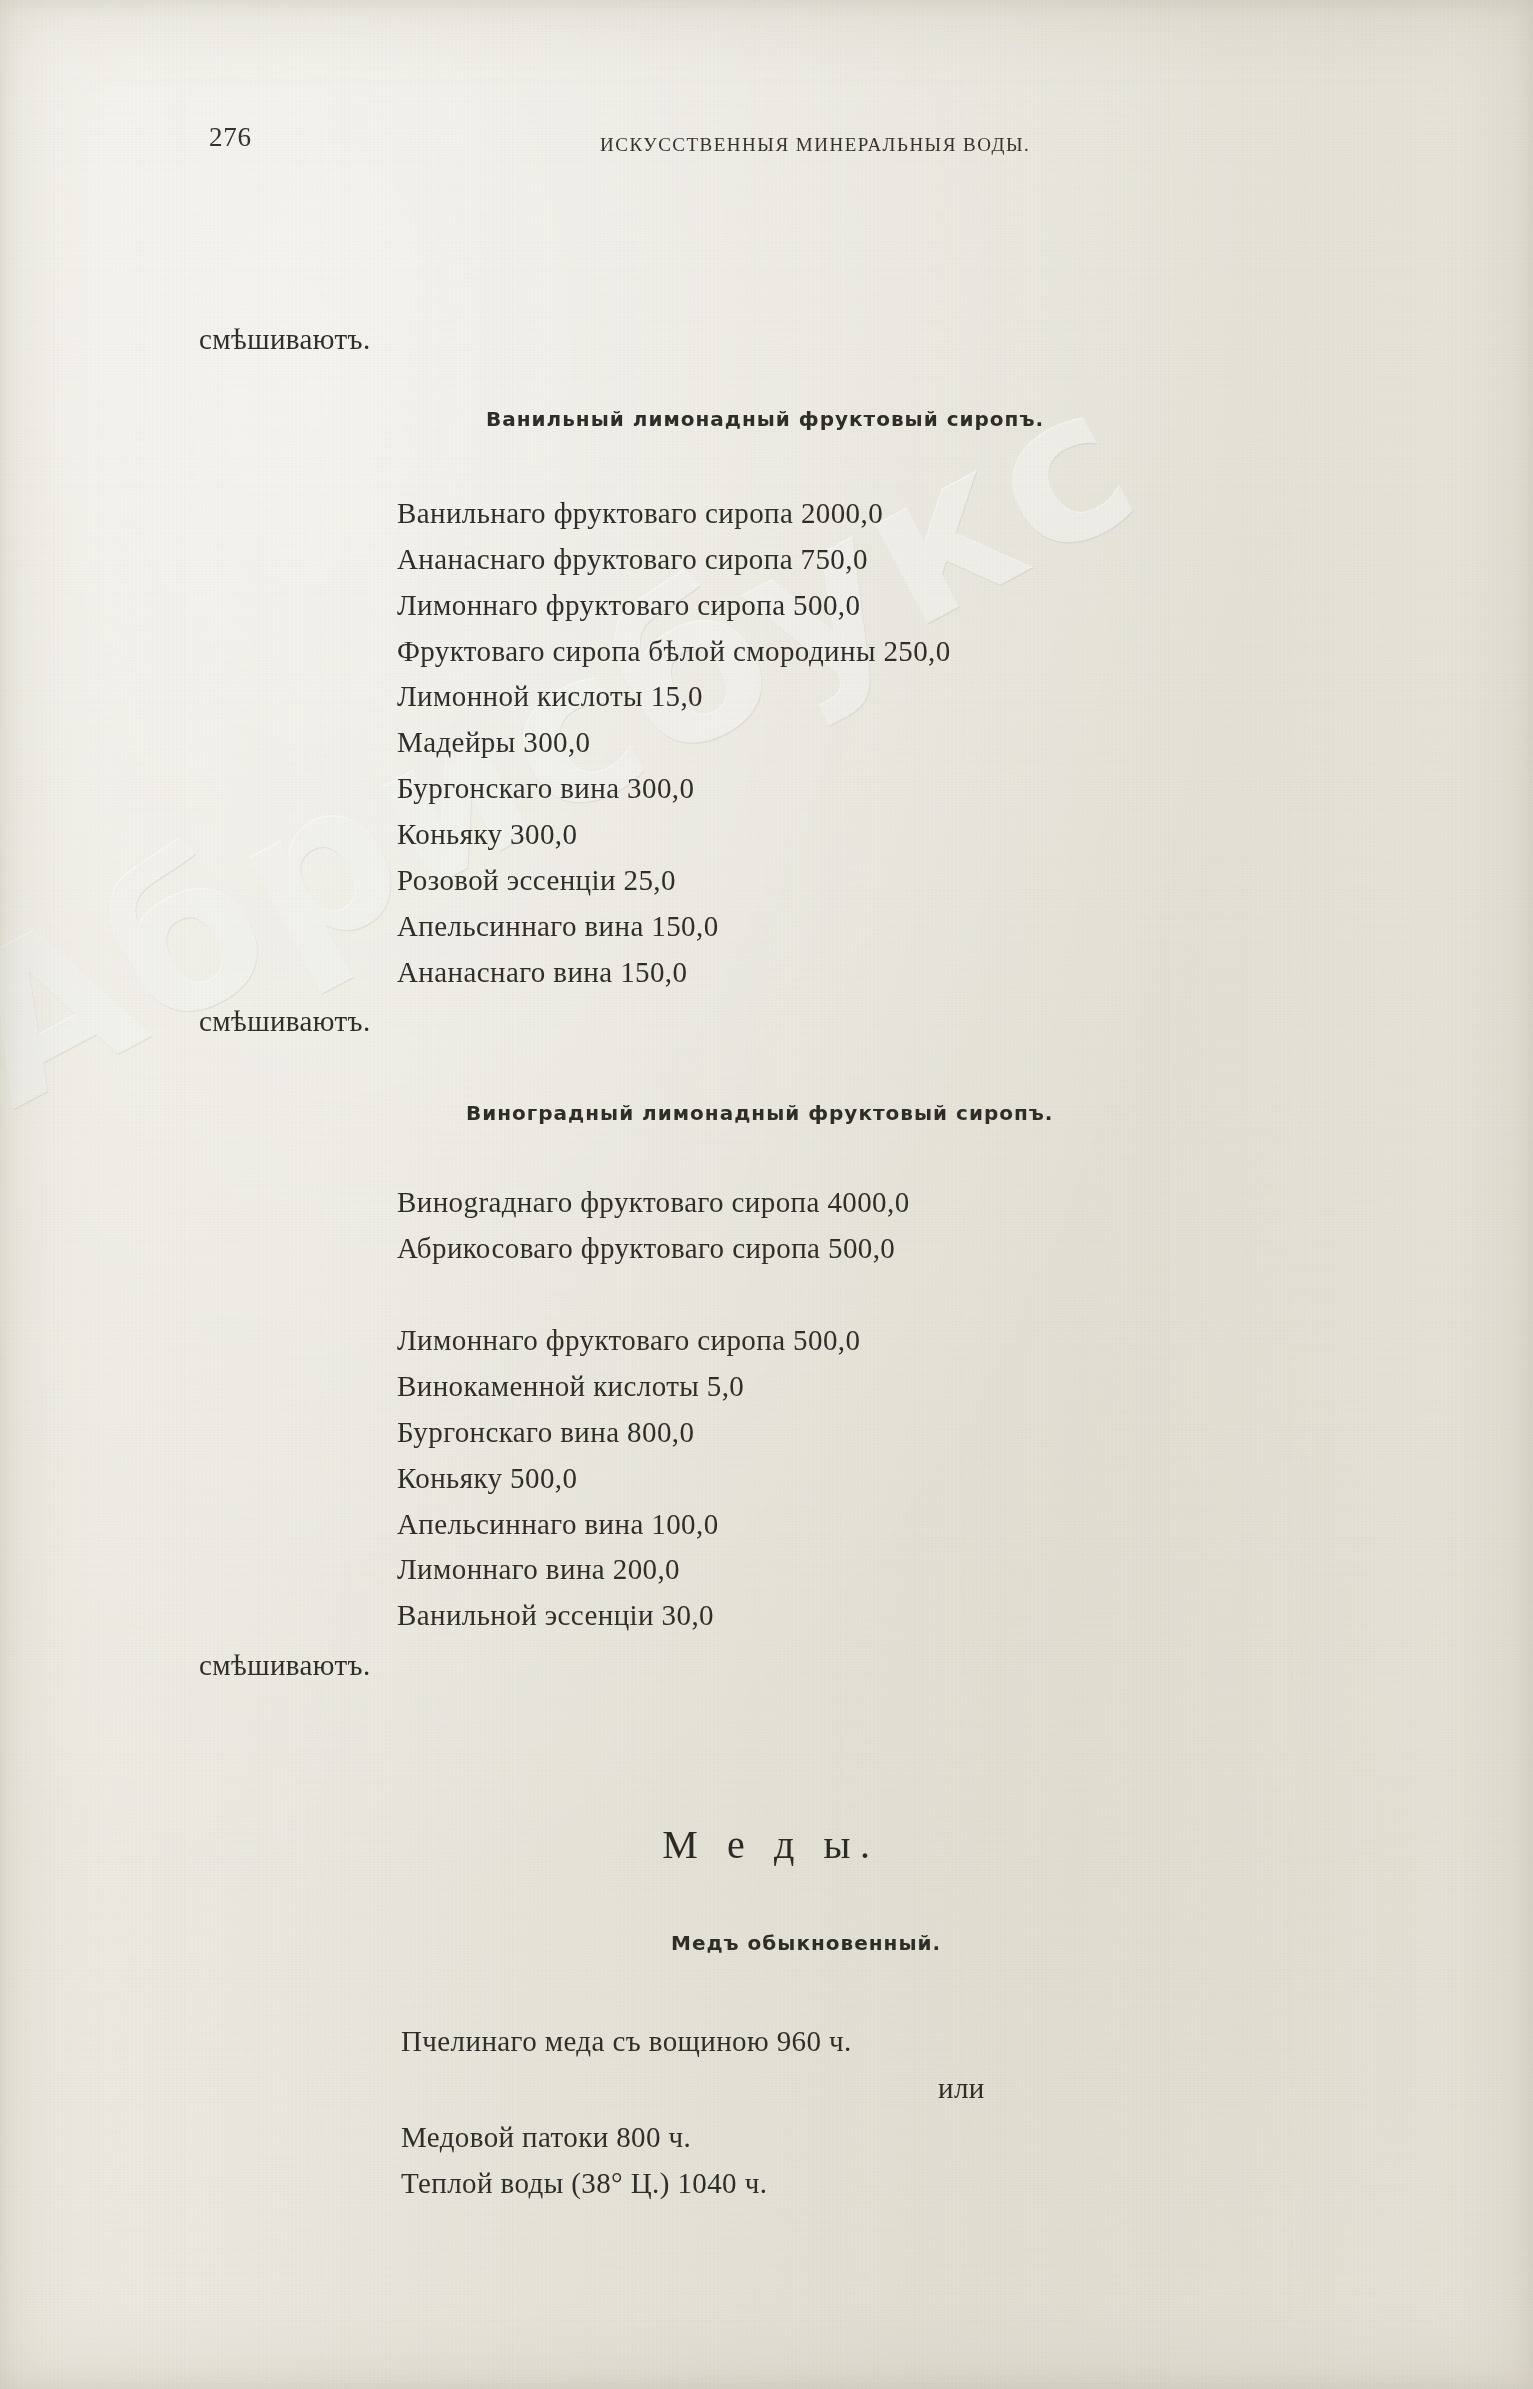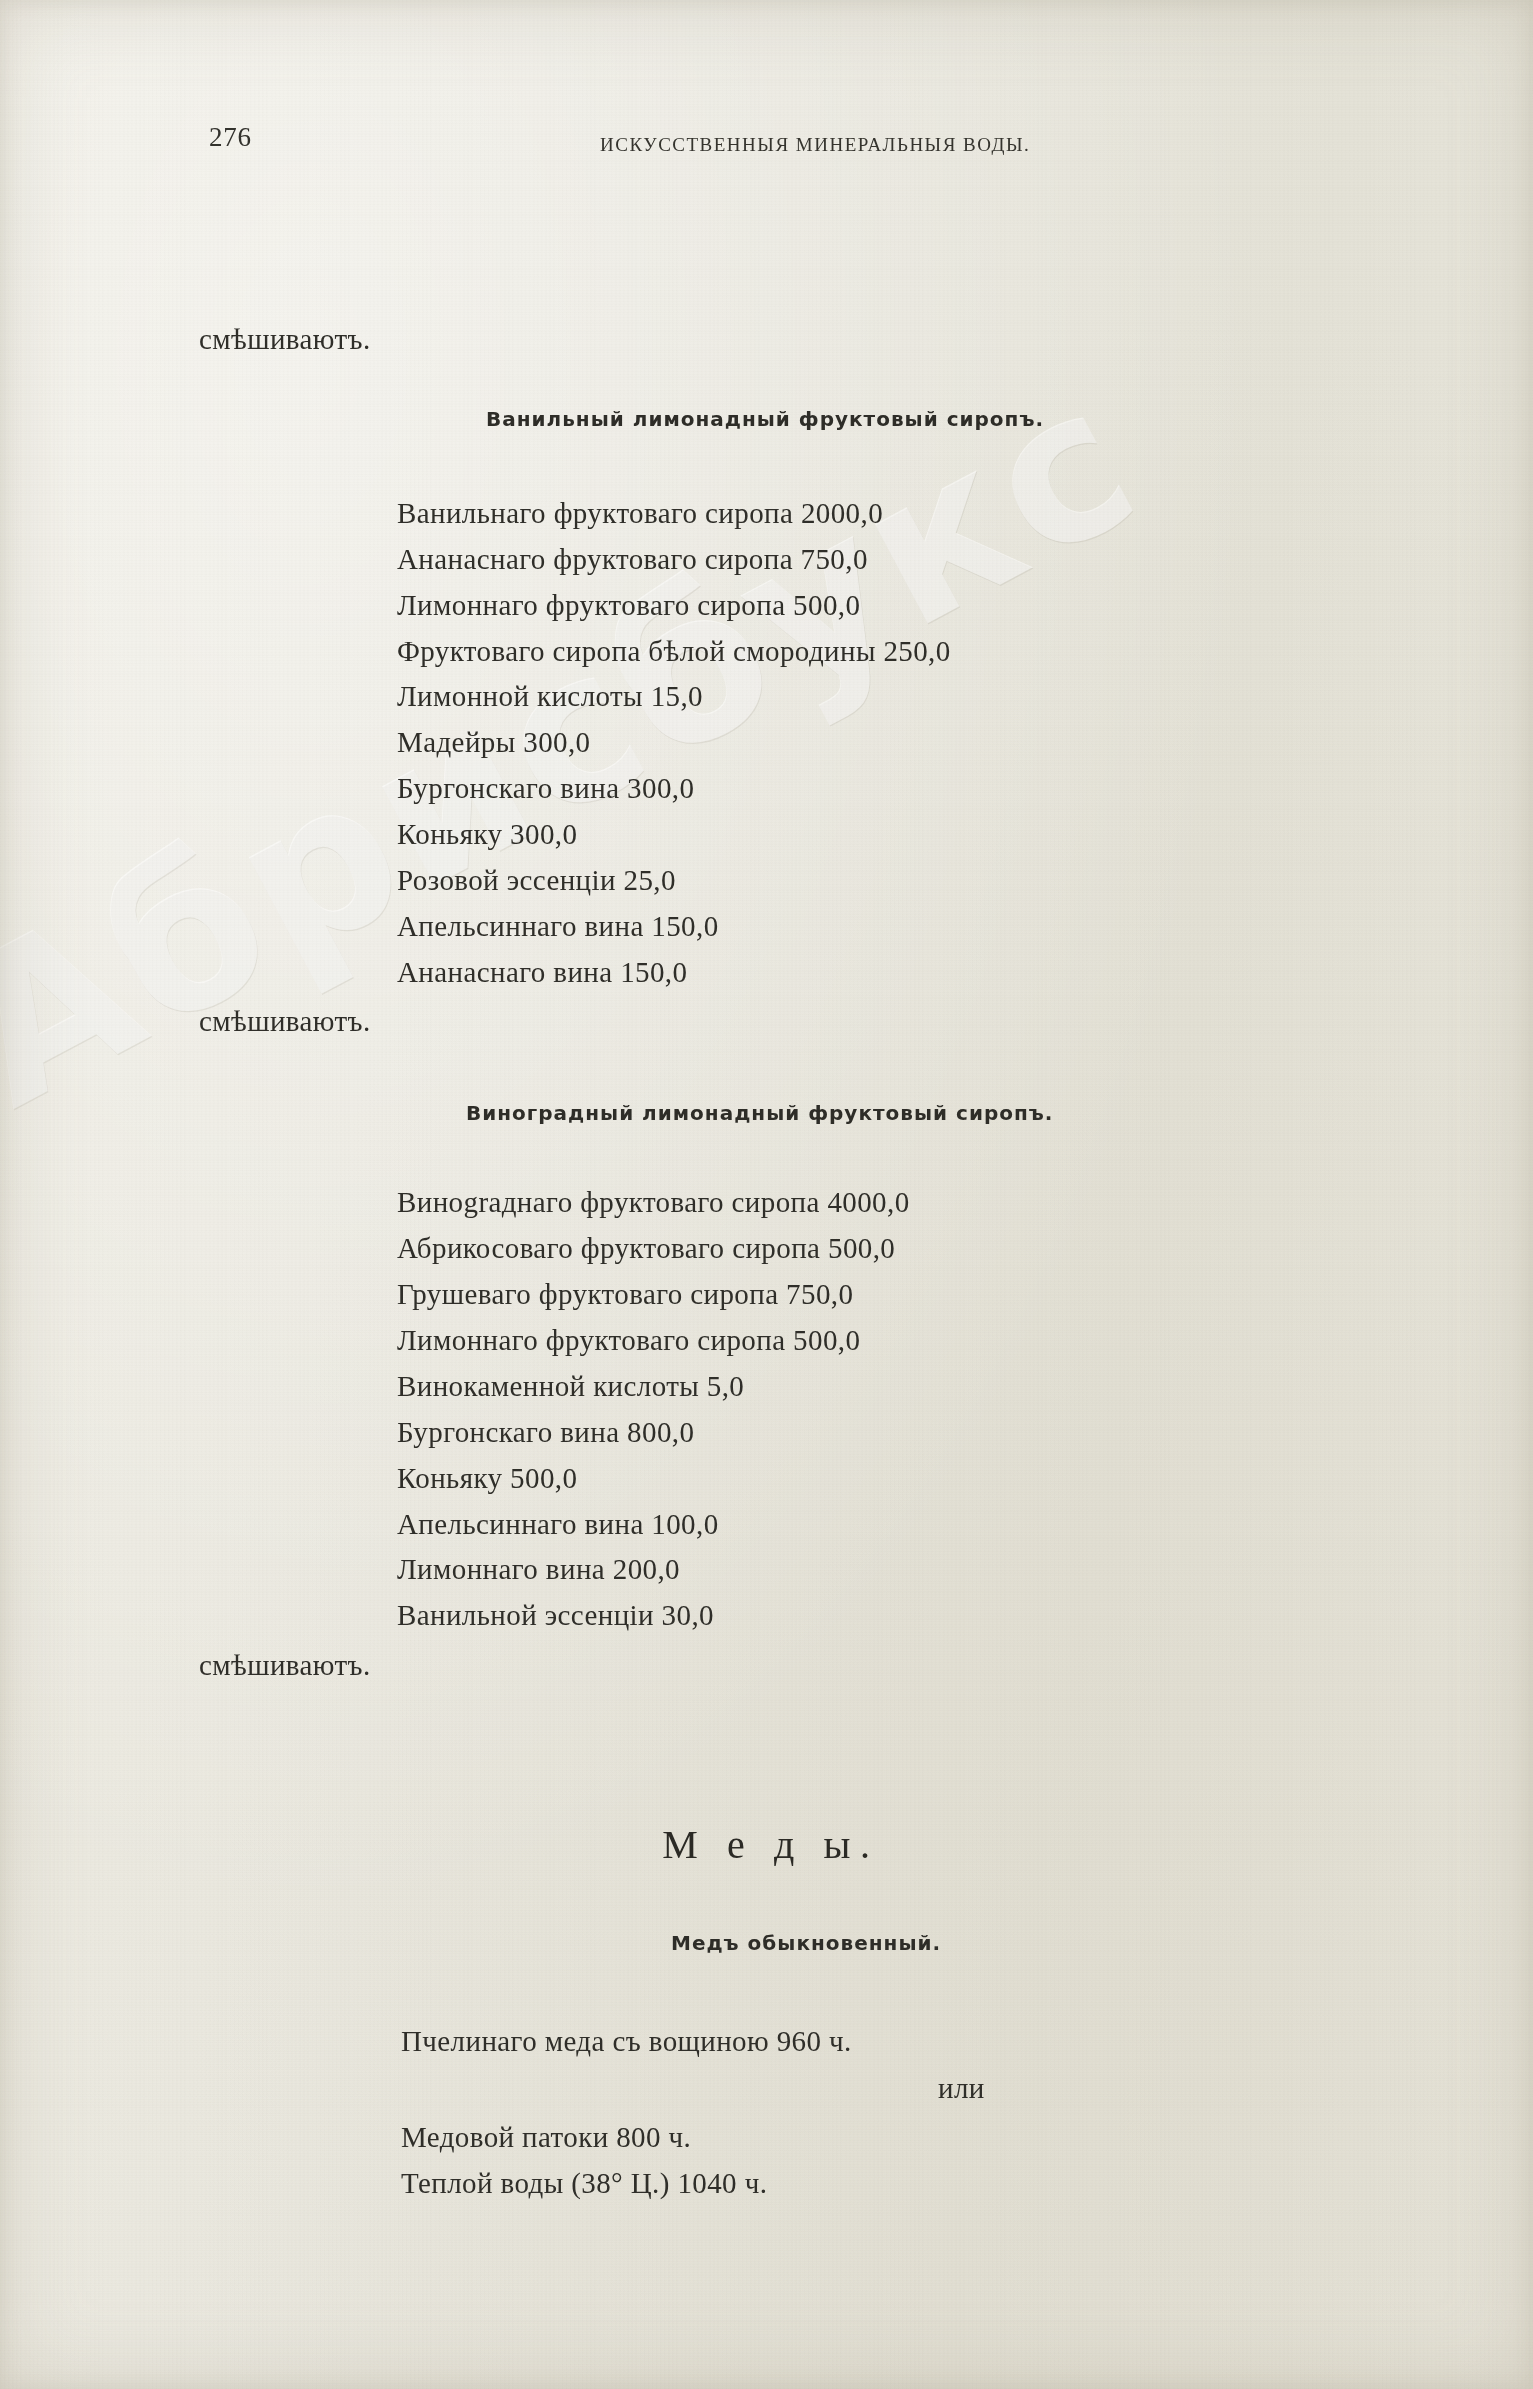--- a/index.html
+++ b/index.html
@@ -142,21 +142,20 @@
     <div class="line indent" style="top:816px">Коньяку 300,0</div>
     <div class="line indent" style="top:862px">Розовой эссенціи 25,0</div>
     <div class="line indent" style="top:908px">Апельсиннаго вина 150,0</div>
     <div class="line indent" style="top:954px">Ананаснаго вина  150,0</div>
     <div class="line flush" style="top:1003px">смѣшиваютъ.</div>
 
     <div class="subhead" style="left:466px; top:1101px">Виноградный лимонадный  фруктовый сиропъ.</div>
 
     <div class="line indent" style="top:1184px">Виноgraднаго фруктоваго сиропа 4000,0</div>
     <div class="line indent" style="top:1230px">Абрикосоваго фруктоваго сиропа 500,0</div>
-    <div class="line indent" style="top:1276px">Грушеваго фруктоваго сиропа 750,0</div>
     <div class="line indent" style="top:1322px">Лимоннаго фруктоваго сиропа 500,0</div>
     <div class="line indent" style="top:1368px">Винокаменной кислоты 5,0</div>
     <div class="line indent" style="top:1414px">Бургонскаго вина 800,0</div>
     <div class="line indent" style="top:1460px">Коньяку 500,0</div>
     <div class="line indent" style="top:1506px">Апельсиннаго вина 100,0</div>
     <div class="line indent" style="top:1551px">Лимоннаго вина 200,0</div>
     <div class="line indent" style="top:1597px">Ванильной эссенціи 30,0</div>
     <div class="line flush" style="top:1647px">смѣшиваютъ.</div>
 
     <div class="bigtitle" style="top:1821px">М е д ы.</div>

